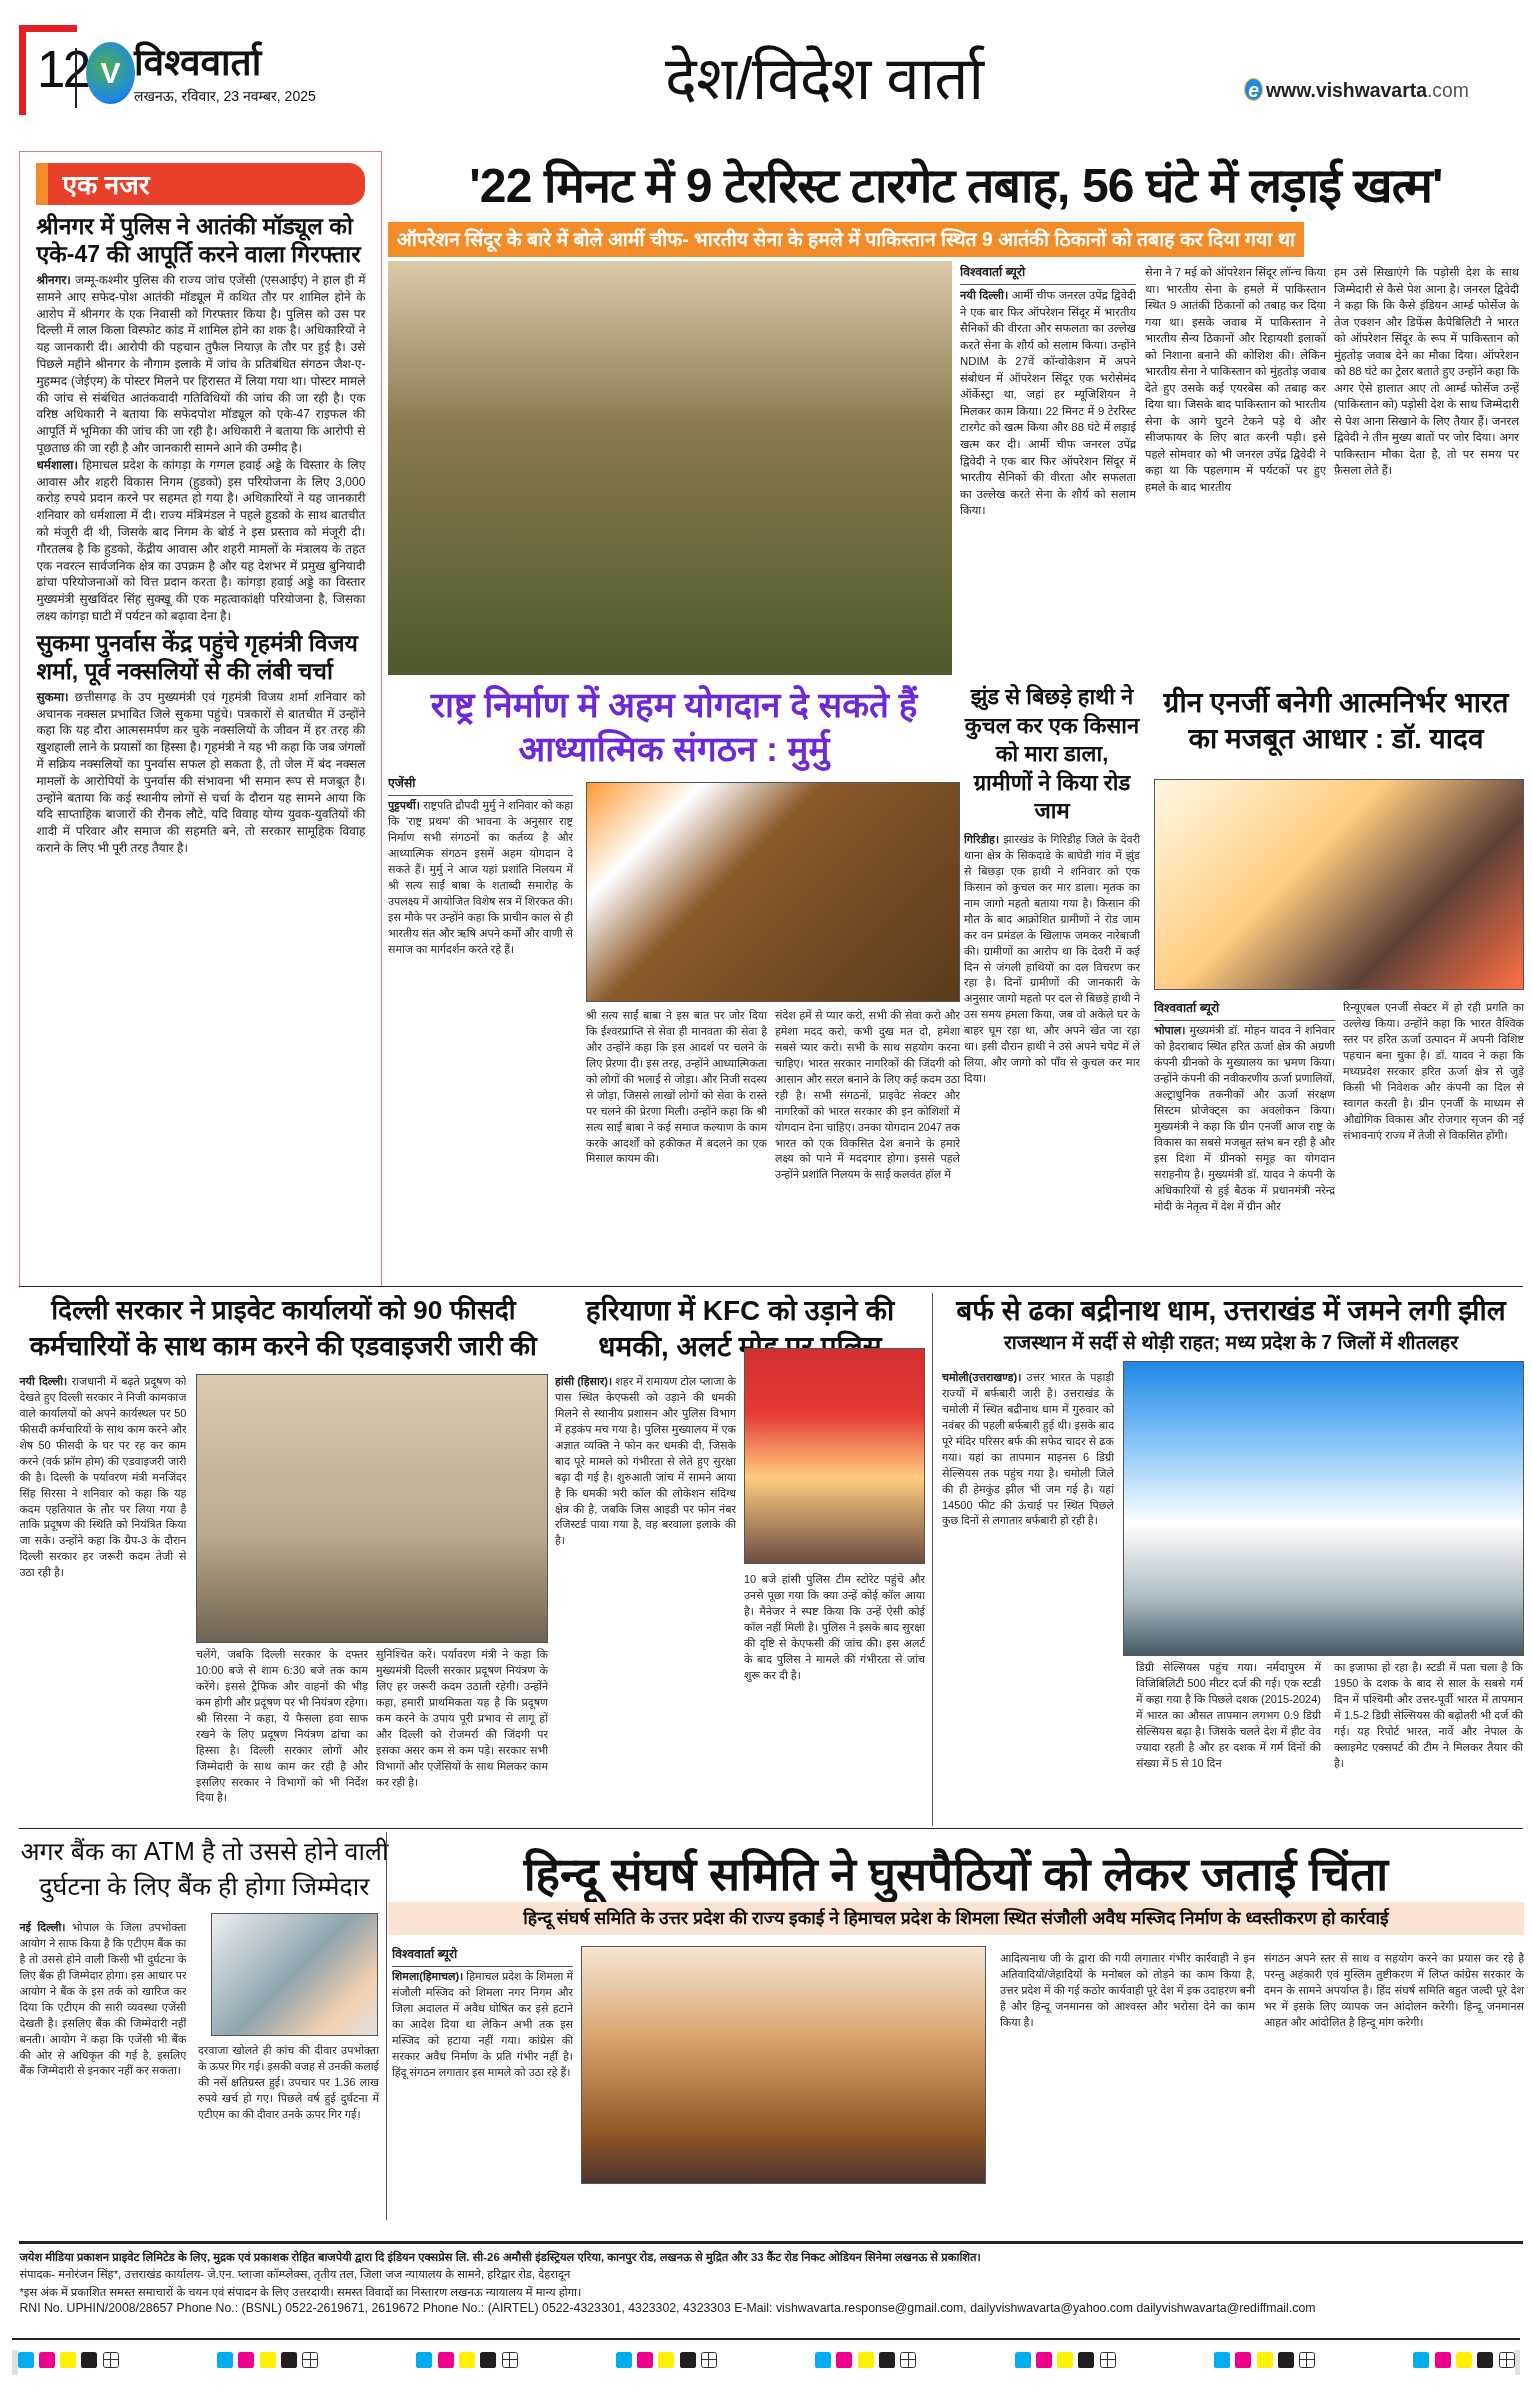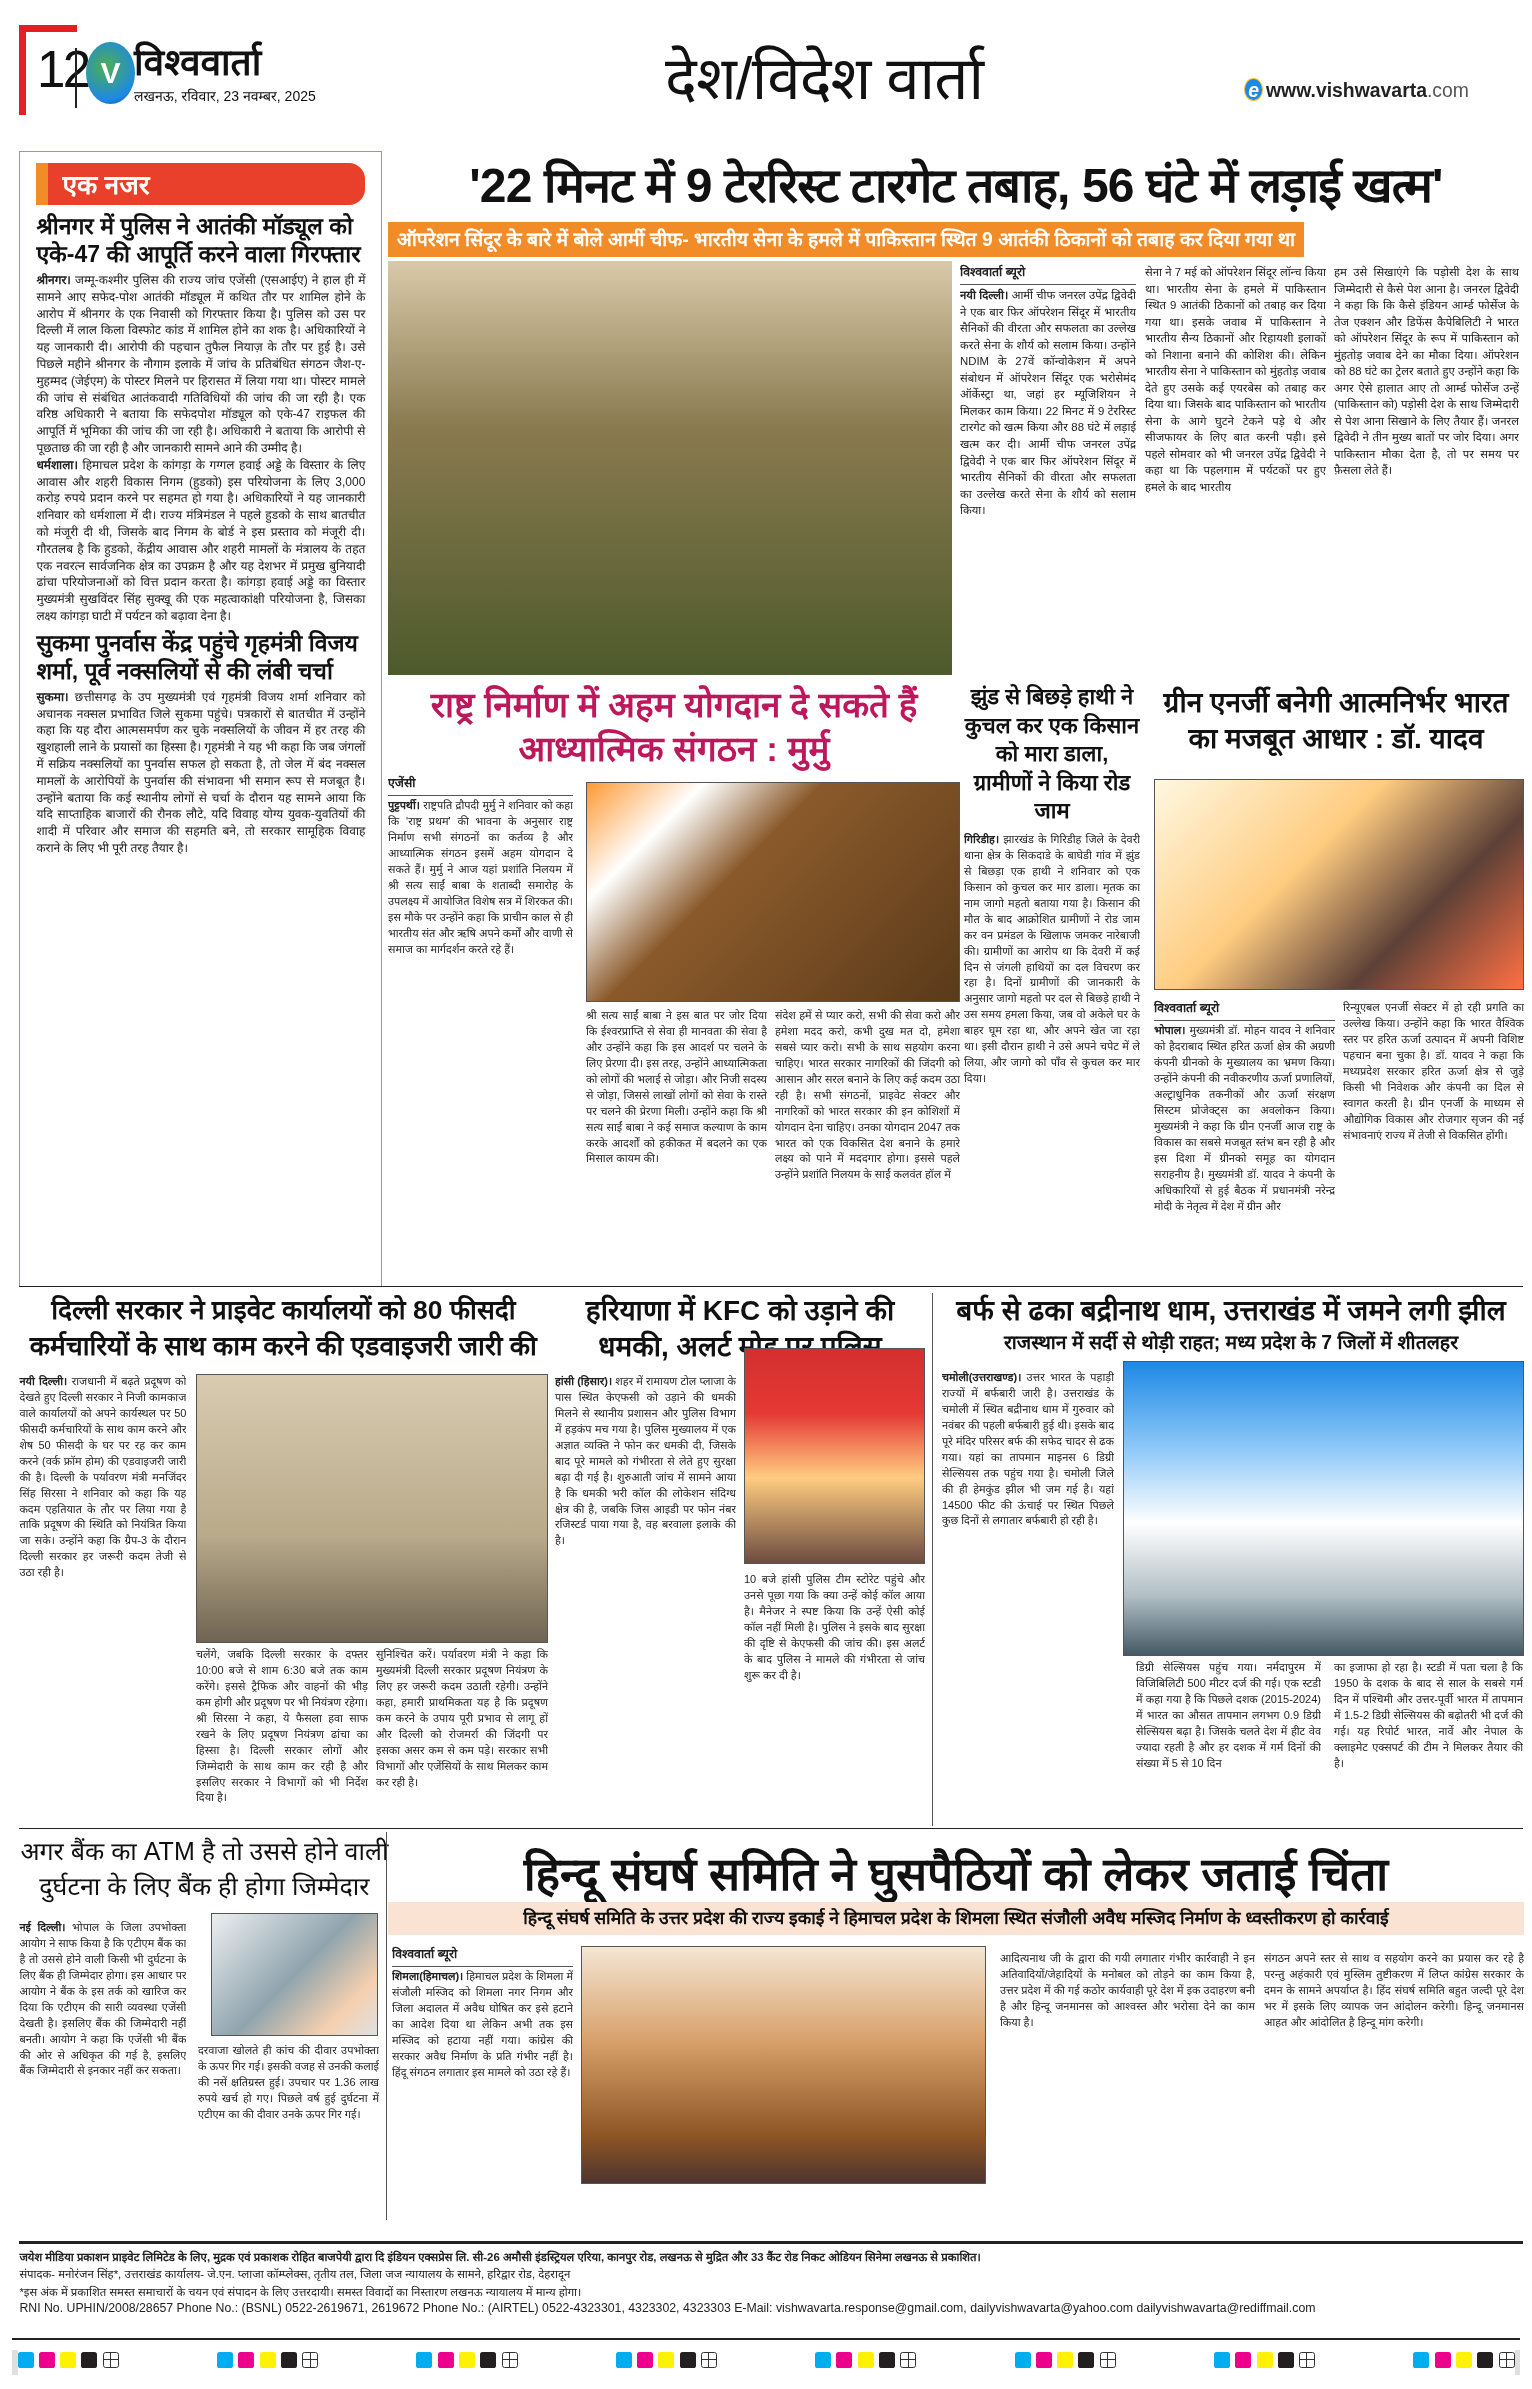--- a/index.html
+++ b/index.html
@@ -20,21 +20,21 @@
 .ek-nazar{background:#e8402a;border-left:12.3px solid #f28c28;border-radius:0 16px 16px 0;color:#fff;font-weight:bold;font-size:26.4px;padding:3px 14px;margin-bottom:8.8px}
 .lh{font-size:23px;font-weight:bold;line-height:1.2;color:#111;margin:5.3px 0 3.5px}
 .lt{font-size:12px;line-height:1.4;color:#222;text-align:justify}
 .lt b{font-weight:bold}
 .main-head{left:388px;top:151px;width:1136px;font-size:48px;font-weight:bold;color:#111;text-align:center;letter-spacing:-0.9px}
 .orange-bar{left:388px;top:222px;width:916px;height:35px;background:#f28c28;color:#fff;font-size:19.4px;font-weight:bold;text-align:center;line-height:35px}
 .photo{background:linear-gradient(180deg,#bfa98a,#6b5b3c);border:0.9px solid #555}
 .army-photo{left:388px;top:261px;width:564px;height:414px;background:linear-gradient(180deg,#d9c9a8 0%,#8a7a50 40%,#4d5a2b 100%)}
 .col-text{font-size:11.4px;line-height:1.45;text-align:justify;color:#222}
 .byline{font-weight:bold;font-size:12.3px;border-bottom:0.9px solid #555;padding-bottom:1.8px;margin-bottom:2.6px}
-.sub-head{font-size:35px;font-weight:bold;line-height:1.25;color:#be185d;text-align:center}
+.sub-head{font-size:35px;font-weight:bold;line-height:1.25;color:#6d28d9;text-align:center}
 .mid-head{font-size:23px;font-weight:bold;line-height:1.3;color:#111;text-align:center}
 .hr{background:#222;height:1.8px}
 .vr{background:#555;width:0.9px}
 .cmyk{display:flex;gap:5.3px}
 .sw{width:16px;height:16px;border-radius:2.6px}
 .footer-t{font-size:11.4px;text-align:left;color:#222}
 .hindu-head{left:388px;top:1841px;width:1136px;font-size:46px;font-weight:bold;text-align:center;color:#111}
 .hindu-sub{left:388px;top:1902px;width:1136px;height:33px;background:#fbe3d3;font-size:17.6px;font-weight:bold;text-align:center;line-height:33px;color:#111}
 </style>
 </head>
@@ -93,21 +93,21 @@
 <div class="abs mid-head" style="left:1149px;top:685px;width:374px;font-size:28px">ग्रीन एनर्जी बनेगी आत्मनिर्भर भारत का मजबूत आधार : डॉ. यादव</div>
 <div class="abs photo" style="left:1154px;top:779px;width:370px;height:211px;background:linear-gradient(135deg,#fff8e1 0%,#ffcc80 40%,#5d4037 70%,#ff7043 100%)"></div>
 <div class="abs col-text" style="left:1154px;top:1000px;width:181px;height:277px;overflow:hidden;font-size:11px">
   <div class="byline">विश्ववार्ता ब्यूरो</div>
   <b>भोपाल।</b> <span>मुख्यमंत्री डॉ. मोहन यादव ने शनिवार को हैदराबाद स्थित हरित ऊर्जा क्षेत्र की अग्रणी कंपनी ग्रीनको के मुख्यालय का भ्रमण किया। उन्होंने कंपनी की नवीकरणीय ऊर्जा प्रणालियों, अल्ट्राधुनिक तकनीकों और ऊर्जा संरक्षण सिस्टम प्रोजेक्ट्स का अवलोकन किया। मुख्यमंत्री ने कहा कि ग्रीन एनर्जी आज राष्ट्र के विकास का सबसे मजबूत स्तंभ बन रही है और इस दिशा में ग्रीनको समूह का योगदान सराहनीय है। मुख्यमंत्री डॉ. यादव ने कंपनी के अधिकारियों से हुई बैठक में प्रधानमंत्री नरेन्द्र मोदी के नेतृत्व में देश में ग्रीन और</span>
 </div>
 <div class="abs col-text" style="left:1343px;top:1000px;width:181px;height:277px;overflow:hidden;font-size:11px">रिन्यूएबल एनर्जी सेक्टर में हो रही प्रगति का उल्लेख किया। उन्होंने कहा कि भारत वैश्विक स्तर पर हरित ऊर्जा उत्पादन में अपनी विशिष्ट पहचान बना चुका है। डॉ. यादव ने कहा कि मध्यप्रदेश सरकार हरित ऊर्जा क्षेत्र से जुड़े किसी भी निवेशक और कंपनी का दिल से स्वागत करती है। ग्रीन एनर्जी के माध्यम से औद्योगिक विकास और रोजगार सृजन की नई संभावनाएं राज्य में तेजी से विकसित होंगी।</div>
 
 <div class="abs hr" style="left:19.4px;top:1286px;width:1504px;height:0.9px"></div>
 
-<div class="abs mid-head" style="left:19.4px;top:1293px;width:528px;font-size:26.4px;line-height:1.35">दिल्ली सरकार ने प्राइवेट कार्यालयों को 80 फीसदी कर्मचारियों के साथ काम करने की एडवाइजरी जारी की</div>
+<div class="abs mid-head" style="left:19.4px;top:1293px;width:528px;font-size:26.4px;line-height:1.35">दिल्ली सरकार ने प्राइवेट कार्यालयों को 90 फीसदी कर्मचारियों के साथ काम करने की एडवाइजरी जारी की</div>
 <div class="abs col-text" style="left:19.4px;top:1374px;width:167px;height:449px;overflow:hidden;font-size:11px">
   <b>नयी दिल्ली।</b> <span>राजधानी में बढ़ते प्रदूषण को देखते हुए दिल्ली सरकार ने निजी कामकाज वाले कार्यालयों को अपने कार्यस्थल पर 50 फीसदी कर्मचारियों के साथ काम करने और शेष 50 फीसदी के घर पर रह कर काम करने (वर्क फ्रॉम होम) की एडवाइजरी जारी की है। दिल्ली के पर्यावरण मंत्री मनजिंदर सिंह सिरसा ने शनिवार को कहा कि यह कदम एहतियात के तौर पर लिया गया है ताकि प्रदूषण की स्थिति को नियंत्रित किया जा सके। उन्होंने कहा कि ग्रैप-3 के दौरान दिल्ली सरकार हर जरूरी कदम तेजी से उठा रही है।</span>
 </div>
 <div class="abs photo" style="left:196px;top:1374px;width:352px;height:269px;background:linear-gradient(180deg,#d8cbb0 0%,#b9aa8a 60%,#6f6452 100%)"></div>
 <div class="abs col-text" style="left:196px;top:1647px;width:172px;height:176px;overflow:hidden;font-size:11px">चलेंगे, जबकि दिल्ली सरकार के दफ्तर 10:00 बजे से शाम 6:30 बजे तक काम करेंगे। इससे ट्रैफिक और वाहनों की भीड़ कम होगी और प्रदूषण पर भी नियंत्रण रहेगा। श्री सिरसा ने कहा, ये फैसला हवा साफ रखने के लिए प्रदूषण नियंत्रण ढांचा का हिस्सा है। दिल्ली सरकार लोगों और जिम्मेदारी के साथ काम कर रही है और इसलिए सरकार ने विभागों को भी निर्देश दिया है।</div>
 <div class="abs col-text" style="left:376px;top:1647px;width:172px;height:176px;overflow:hidden;font-size:11px">सुनिश्चित करें। पर्यावरण मंत्री ने कहा कि मुख्यमंत्री दिल्ली सरकार प्रदूषण नियंत्रण के लिए हर जरूरी कदम उठाती रहेगी। उन्होंने कहा, हमारी प्राथमिकता यह है कि प्रदूषण कम करने के उपाय पूरी प्रभाव से लागू हों और दिल्ली को रोजमर्रा की जिंदगी पर इसका असर कम से कम पड़े। सरकार सभी विभागों और एजेंसियों के साथ मिलकर काम कर रही है।</div>
 
 <div class="abs mid-head" style="left:555px;top:1293px;width:370px;font-size:28px;line-height:1.3">हरियाणा में KFC को उड़ाने की धमकी, अलर्ट मोड पर पुलिस</div>
 <div class="abs col-text" style="left:555px;top:1374px;width:181px;height:449px;overflow:hidden;font-size:11px">
   <b>हांसी (हिसार)।</b> <span>शहर में रामायण टोल प्लाजा के पास स्थित केएफसी को उड़ाने की धमकी मिलने से स्थानीय प्रशासन और पुलिस विभाग में हड़कंप मच गया है। पुलिस मुख्यालय में एक अज्ञात व्यक्ति ने फोन कर धमकी दी, जिसके बाद पूरे मामले को गंभीरता से लेते हुए सुरक्षा बढ़ा दी गई है। शुरुआती जांच में सामने आया है कि धमकी भरी कॉल की लोकेशन संदिग्ध क्षेत्र की है, जबकि जिस आइडी पर फोन नंबर रजिस्टर्ड पाया गया है, वह बरवाला इलाके की है।</span>

